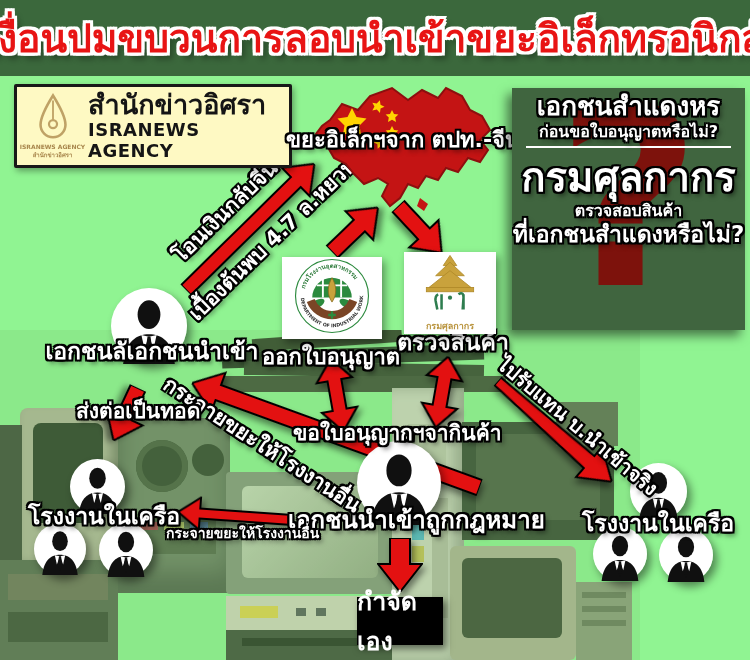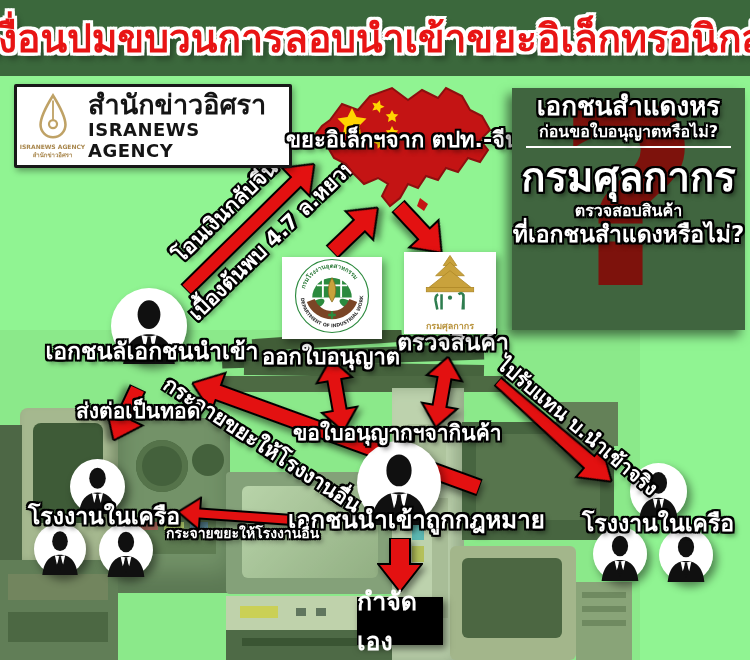--- a/index.html
+++ b/index.html
@@ -13,21 +13,21 @@
   .ctr{text-align:center;}
 
   
   .titlebar{position:absolute;left:0;top:0;width:750px;height:76px;background:#3b683c;
             display:flex;align-items:center;justify-content:center;z-index:7;}
   .titletext{font-size:39px;font-weight:bold;color:#e81414;white-space:nowrap;letter-spacing:0;
       text-shadow:-3px -3px 0 #fff,0 -3px 0 #fff,3px -3px 0 #fff,-3px 0 0 #fff,3px 0 0 #fff,
                   -3px 3px 0 #fff,0 3px 0 #fff,3px 3px 0 #fff,5px 6px 6px rgba(0,0,0,.45);}
 
   
-  .isra{position:absolute;left:14px;top:84px;width:272px;height:78px;background:#ffffff;
+  .isra{position:absolute;left:14px;top:84px;width:272px;height:78px;background:#fef9c3;
         border:3px solid #181818;border-radius:2px;display:flex;align-items:center;z-index:6;
         box-shadow:2px 3px 6px rgba(0,0,0,.35);}
   .isra .nibwrap{width:72px;display:flex;flex-direction:column;align-items:center;}
   .isra .tiny{font-size:6px;color:#a8864c;font-weight:bold;line-height:1.3;text-align:center;}
   .isra .tname{font-size:27px;color:#151515;font-weight:bold;line-height:1.05;}
   .isra .ename{font-size:18px;color:#151515;font-weight:bold;letter-spacing:.5px;}
 
   
   .qbox{position:absolute;left:512px;top:88px;width:233px;height:242px;background:#40653f;
         z-index:6;box-shadow:-5px 6px 10px rgba(0,0,0,.5);overflow:hidden;}

